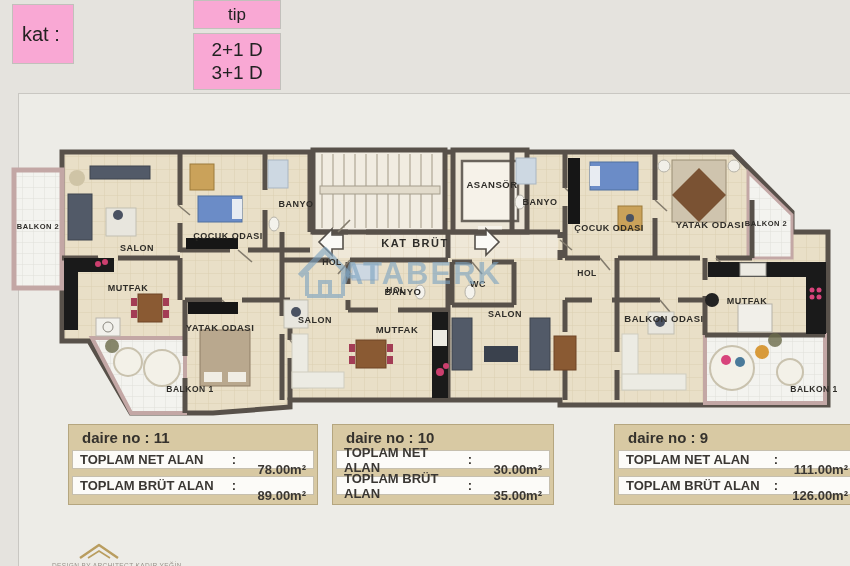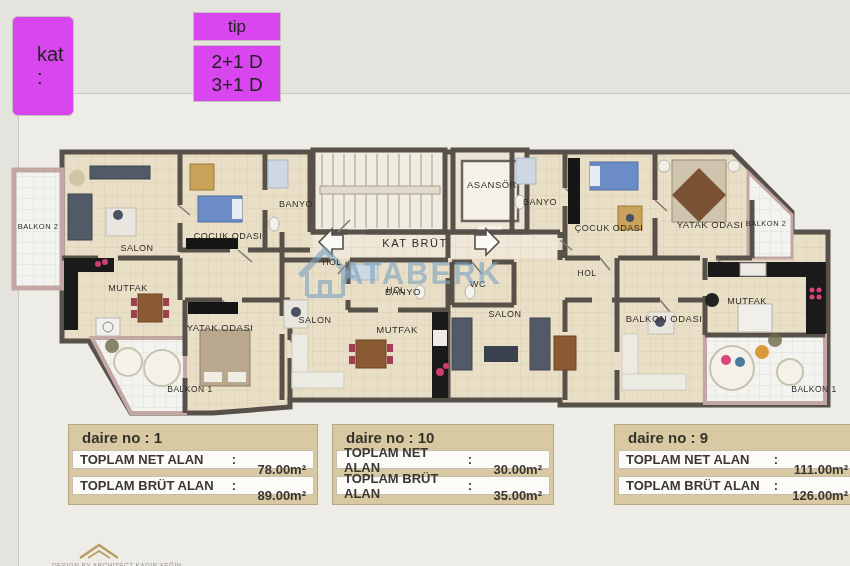--- a/index.html
+++ b/index.html
@@ -2,32 +2,32 @@
 <html><head>
 <meta charset="utf-8">
 <style>
   html,body{margin:0;padding:0;background:#d7d5d0;}
   .page{position:relative;width:850px;height:566px;background:#e5e3de;overflow:hidden;
         font-family:"Liberation Sans",sans-serif;}
   
   .panel{position:absolute;left:18px;top:93px;width:840px;height:480px;
          background:#edece7;border:1px solid #c9c7c2;z-index:1;}
   
-  .hbox{position:absolute;background:#d946ef;border:1px solid #c2c0bb;color:#222;
-        display:flex;align-items:center;justify-content:center;z-index:6;margin-top:12px;}
-  .hbox-kat{left:12px;top:4px;width:62px;height:100px;font-size:20px;
-            justify-content:flex-start;padding-left:24px;box-sizing:border-box;border-radius:6px;}
+  .hbox{position:absolute;background:#f9a8d4;border:1px solid #c2c0bb;color:#222;
+        display:flex;align-items:center;justify-content:center;z-index:6;}
+  .hbox-kat{left:12px;top:4px;width:62px;height:60px;font-size:20px;
+            justify-content:flex-start;padding-left:9px;box-sizing:border-box;}
   .hbox-katval{left:84px;top:3px;width:100px;height:77px;font-size:12px;font-weight:bold;}
   .hbox-tip{left:193px;top:0;width:86px;height:27px;font-size:17px;}
   .hbox-tipval{left:193px;top:33px;width:86px;height:55px;font-size:19px;
                flex-direction:column;line-height:1.18;}
   .plan-svg{position:absolute;left:0;top:0;z-index:2;}
   
   .rlabel{position:absolute;transform:translate(-50%,-50%);white-space:nowrap;
-          font-weight:normal;color:#2e2c28;letter-spacing:.5px;z-index:3;}
+          font-weight:bold;color:#2e2c28;letter-spacing:.5px;z-index:3;}
   .fs7{font-size:7.5px;} .fs8{font-size:8.5px;margin-left:42px;} .fs9{font-size:9px;}
   .fs95{font-size:9.5px;} .fs11{font-size:11px;letter-spacing:1.5px;}
   
   .wm{position:absolute;pointer-events:none;z-index:4;font-weight:bold;white-space:nowrap;}
   .wm-brand{left:341px;top:256px;font-size:31px;letter-spacing:2px;color:rgba(125,163,192,.62);}
   .wm-brand2{left:447px;top:256px;font-size:31px;letter-spacing:6px;color:rgba(196,194,188,.55);}
   .wm-url{left:306px;top:299px;font-size:24px;letter-spacing:1px;color:rgba(198,195,188,.85);}
   
   .apt-box{position:absolute;top:424px;height:81px;background:#d8c9a3;
            border:1px solid #b5a67f;box-sizing:border-box;z-index:5;}
@@ -267,21 +267,21 @@
   <div class="rlabel fs7" style="left:766px;top:223px">BALKON 2</div>
   <div class="rlabel fs8" style="left:545px;top:273px">HOL</div>
   <div class="rlabel fs9" style="left:505px;top:314px">SALON</div>
   <div class="rlabel fs95" style="left:664px;top:318px">BALKON ODASI</div>
   <div class="rlabel fs9" style="left:747px;top:301px">MUTFAK</div>
   <div class="rlabel fs8" style="left:772px;top:389px">BALKON 1</div>
 
   <div class="wm wm-brand">ATABERK</div>
 
   <div class="apt-box" style="left:68px;width:250px">
-    <div class="apt-title">daire no : 1</div>
+    <div class="apt-title">daire no : 11</div>
     <div class="apt-row">
       <span class="apt-label">TOPLAM NET ALAN</span>
       <span class="apt-colon">:</span>
       <span class="apt-value">78.00m²</span>
     </div>
     <div class="apt-row">
       <span class="apt-label">TOPLAM BRÜT ALAN</span>
       <span class="apt-colon">:</span>
       <span class="apt-value">89.00m²</span>
     </div>

